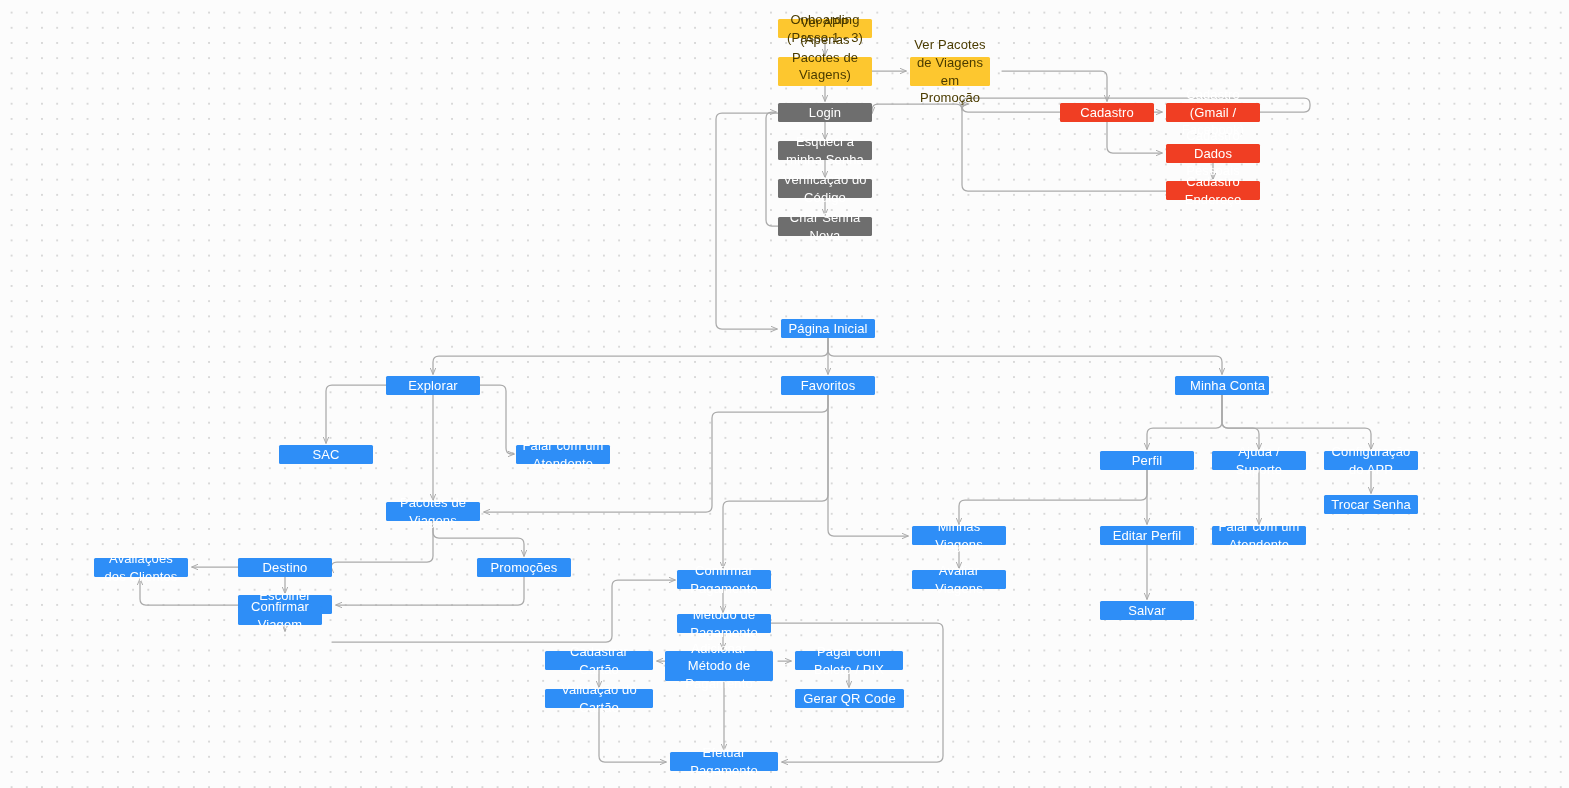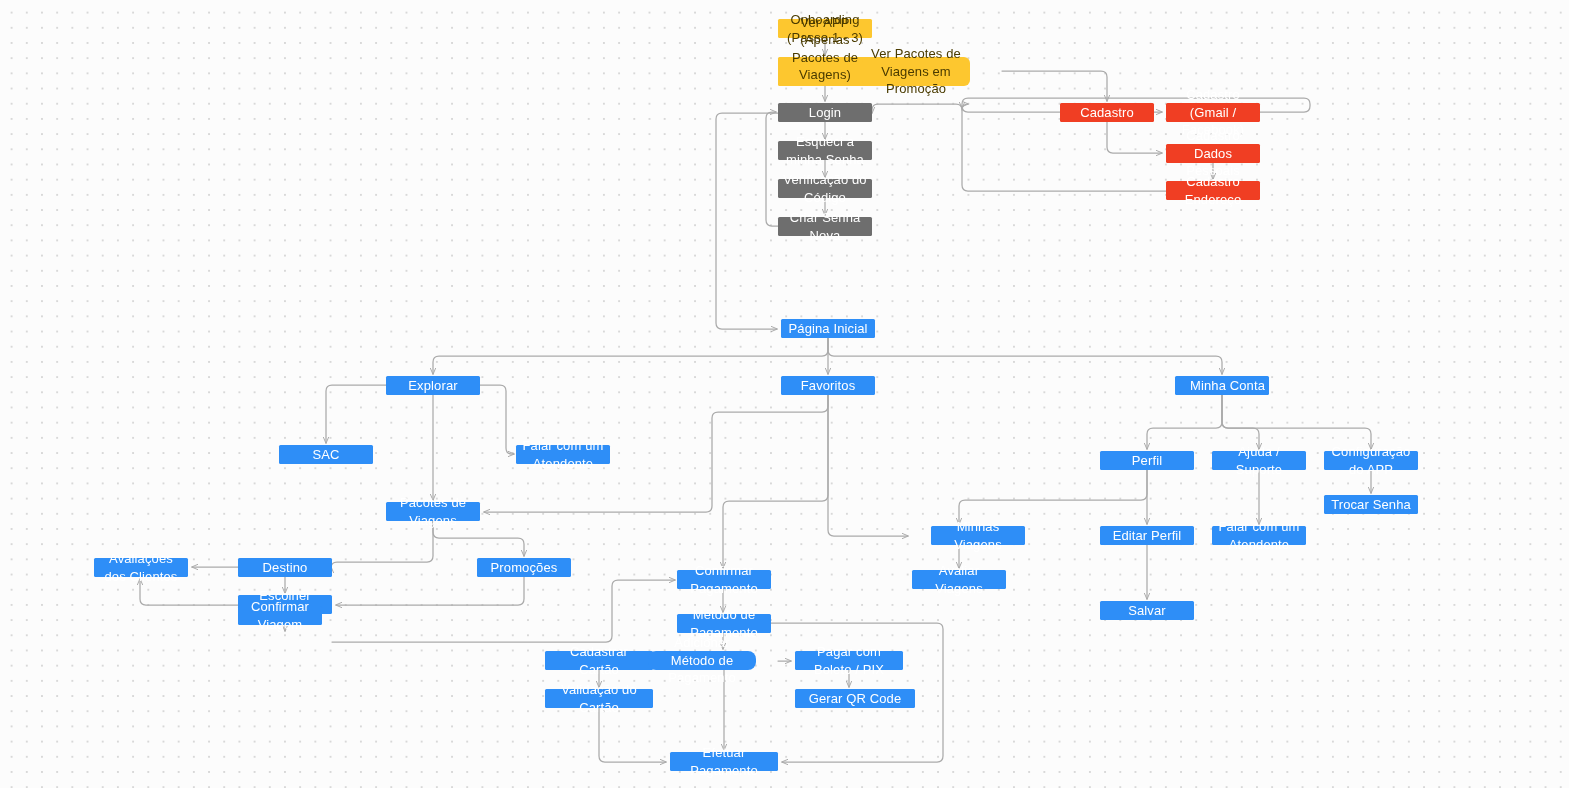--- a/index.html
+++ b/index.html
@@ -111,21 +111,21 @@
         <path d="M599,708 L599,756 Q599,762 605,762 L666,762" marker-end="url(#arrow)"></path>
       </g>
   </svg>
   <div id="node-layer">
       <div class="node yellow" style="left: 778px; top: 19px; width: 94px; height: 19px;">
         <span class="lbl">Onboarding (Passo 1 - 3)</span>
       </div>
       <div class="node yellow" style="left: 778px; top: 57px; width: 94px; height: 29px; align-items: flex-end;">
         <span class="lbl">Ver APP (Apenas Pacotes de Viagens)</span>
       </div>
-      <div class="node yellow" style="left: 862px; top: 57px; width: 108px; height: 29px; border-radius: 6px;">
+      <div class="node yellow" style="left: 910px; top: 57px; width: 80px; height: 29px;">
         <span class="lbl">Ver Pacotes de Viagens em Promoção</span>
       </div>
       <div class="node grey" style="left: 778px; top: 103px; width: 94px; height: 19px;">
         <span class="lbl">Login</span>
       </div>
       <div class="node grey" style="left: 778px; top: 141px; width: 94px; height: 19px;">
         <span class="lbl">Esqueci a minha Senha</span>
       </div>
       <div class="node grey" style="left: 778px; top: 179px; width: 94px; height: 19px;">
         <span class="lbl">Verificação do Código</span>
@@ -171,21 +171,21 @@
       </div>
       <div class="node blue" style="left: 1324px; top: 451px; width: 94px; height: 19px;">
         <span class="lbl">Configuração do APP</span>
       </div>
       <div class="node blue" style="left: 1324px; top: 495px; width: 94px; height: 19px;">
         <span class="lbl">Trocar Senha</span>
       </div>
       <div class="node blue" style="left: 386px; top: 502px; width: 94px; height: 19px;">
         <span class="lbl">Pacotes de Viagens</span>
       </div>
-      <div class="node blue" style="left: 912px; top: 526px; width: 94px; height: 19px; margin-left: 19px;">
+      <div class="node blue" style="left: 912px; top: 526px; width: 94px; height: 19px;">
         <span class="lbl">Minhas Viagens</span>
       </div>
       <div class="node blue" style="left: 1100px; top: 526px; width: 94px; height: 19px;">
         <span class="lbl">Editar Perfil</span>
       </div>
       <div class="node blue" style="left: 1212px; top: 526px; width: 94px; height: 19px;">
         <span class="lbl">Falar com um Atendente</span>
       </div>
       <div class="node blue" style="left: 94px; top: 558px; width: 94px; height: 19px;">
         <span class="lbl">Avaliações dos Clientes</span>
@@ -210,29 +210,29 @@
       </div>
       <div class="node blue" style="left: 677px; top: 614px; width: 94px; height: 19px;">
         <span class="lbl">Método de Pagamento</span>
       </div>
       <div class="node blue" style="left: 238px; top: 606px; width: 84px; height: 19px;">
         <span class="lbl">Confirmar Viagem</span>
       </div>
       <div class="node blue" style="left: 545px; top: 651px; width: 108px; height: 19px;">
         <span class="lbl">Cadastrar Cartão</span>
       </div>
-      <div class="node blue" style="left: 648px; top: 651px; width: 108px; height: 19px; border-radius: 8px;">
+      <div class="node blue" style="left: 665px; top: 651px; width: 108px; height: 30px;">
         <span class="lbl">Adicionar Método de Pagamento</span>
       </div>
       <div class="node blue" style="left: 795px; top: 651px; width: 108px; height: 19px;">
         <span class="lbl">Pagar com Boleto / PIX</span>
       </div>
       <div class="node blue" style="left: 545px; top: 689px; width: 108px; height: 19px;">
         <span class="lbl">Validação do Cartão</span>
       </div>
-      <div class="node blue" style="left: 795px; top: 689px; width: 120px; height: 19px;">
+      <div class="node blue" style="left: 795px; top: 689px; width: 109px; height: 19px;">
         <span class="lbl">Gerar QR Code</span>
       </div>
       <div class="node blue" style="left: 670px; top: 752px; width: 108px; height: 19px;">
         <span class="lbl">Efetuar Pagamento</span>
       </div>
     </div>
 </div>
 
 </body></html>

